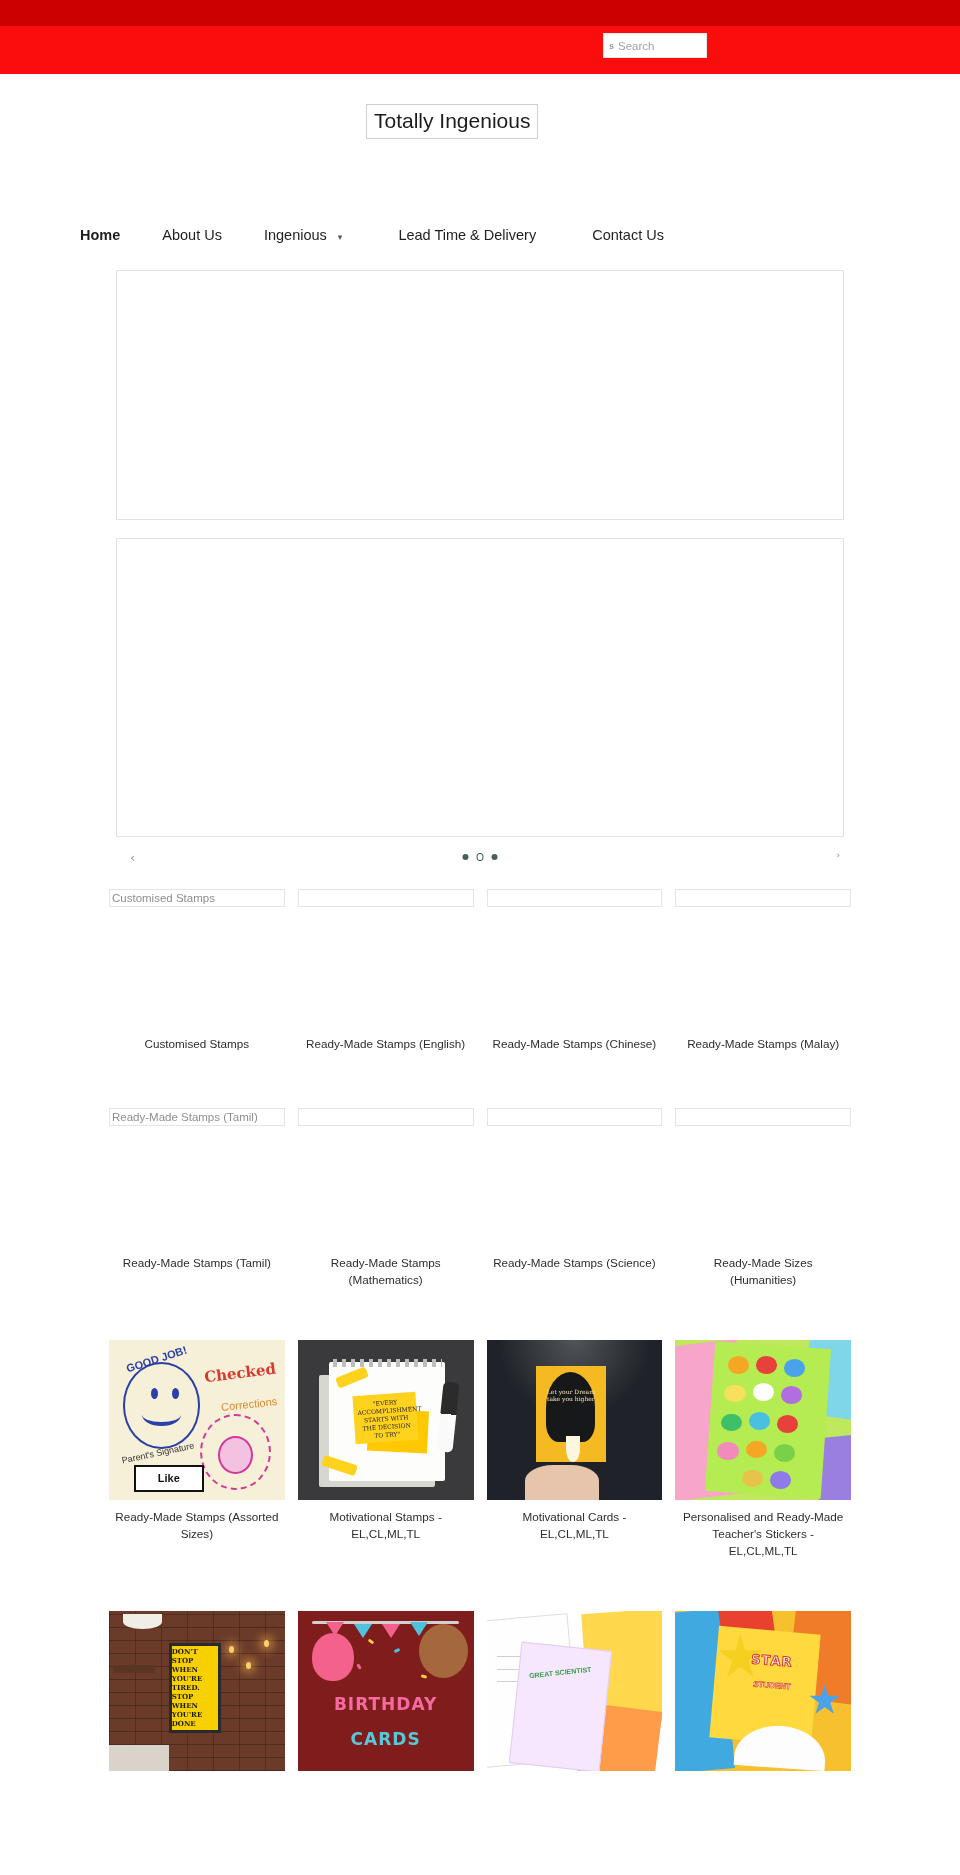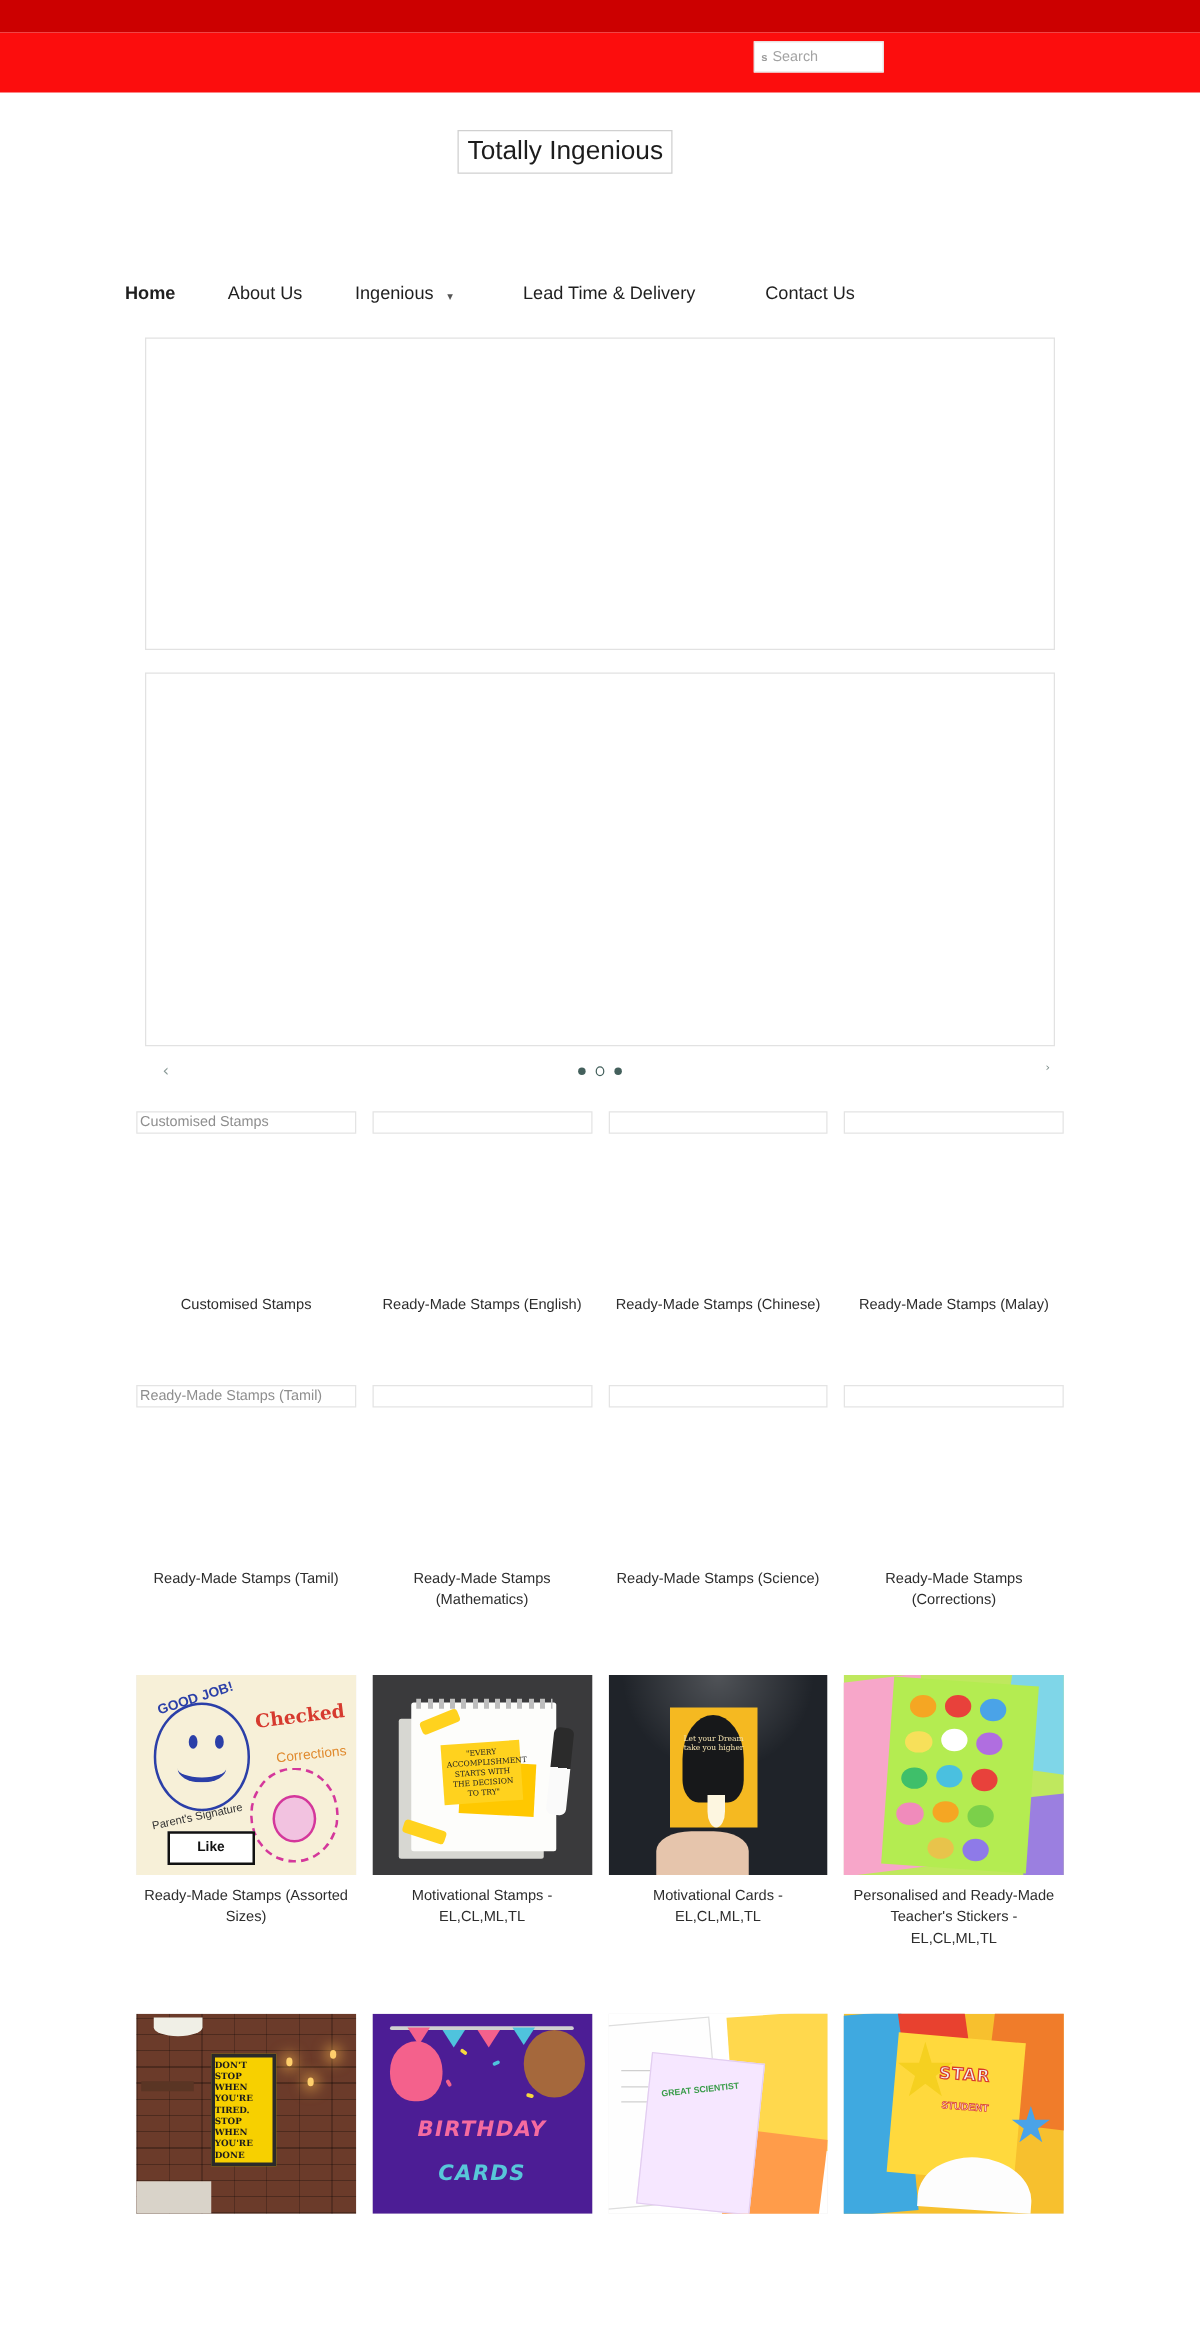--- a/index.html
+++ b/index.html
@@ -110,21 +110,21 @@
     white-space: nowrap;
   }
 
   
   .nav {
     width: 960px;
     margin: 0 auto;
     height: 62px;
     display: flex;
     align-items: center;
-    padding-left: 100px;
+    padding-left: 80px;
   }
   .nav-item {
     font-size: 14.5px;
     color: #1f1f1f;
     margin-right: 42px;
     white-space: nowrap;
     display: flex;
     align-items: center;
     gap: 11px;
     cursor: pointer;
@@ -305,21 +305,21 @@
       repeating-linear-gradient(90deg, rgba(0,0,0,.22) 0 1px, transparent 1px 26px);
   }
   .br-lamp { position:absolute; left:8%; top:2%; width:22%; height:9%; background:#f0efe6; border-radius:0 0 50% 50%; }
   .br-bulb { position:absolute; width:5px; height:7px; background:#ffcf6b; border-radius:50%; box-shadow:0 0 10px 4px rgba(255,190,80,.55); }
   .br-poster { position:absolute; left:34%; top:20%; width:30%; height:56%; background:#f7d000; border:3px solid #2a2a2a; display:flex; align-items:center; justify-content:center; }
   .br-ptxt { font-size:7px; color:#1c1c1c; text-align:left; font-weight:bold; line-height:9px; font-family:"DejaVu Serif", serif; }
   .br-shelf { position:absolute; left:2%; top:34%; width:24%; height:5%; background:#5a3524; }
   .br-counter { position:absolute; left:0; bottom:0; width:34%; height:16%; background:#d9d3c9; }
 
   
-  .art-bday { background:#4c1d95;font-style:italic; }
+  .art-bday { background:#7f1d1d; }
   .bd-bunting { position:absolute; left:8%; top:6%; width:84%; height:3px; background:#d0d0d0; border-radius:2px; }
   .tri { position:absolute; width:0; height:0; border-left:9px solid transparent; border-right:9px solid transparent; }
   .bd-balloon { position:absolute; left:8%; top:14%; width:24%; height:30%; background:#f4618c; border-radius:50% 50% 46% 46%; }
   .bd-monkey { position:absolute; right:3%; top:8%; width:28%; height:34%; background:#a5683c; border-radius:50%; }
   .bd-title { position:absolute; left:12%; top:52%; width:76%; text-align:center; font-size:17px; font-weight:bold; color:#f56ba0; letter-spacing:1px; font-family:"DejaVu Sans", sans-serif; }
   .bd-title2 { position:absolute; left:12%; top:74%; width:76%; text-align:center; font-size:17px; font-weight:bold; color:#58c7d9; letter-spacing:1px; font-family:"DejaVu Sans", sans-serif; }
   .conf { position:absolute; width:6px; height:3px; border-radius:2px; }
 
   
   .art-cert { background:#ffffff; }
@@ -435,21 +435,21 @@
       <div class="cap">Ready-Made Stamps (Mathematics)</div>
     </div>
     <div class="cell">
       <div class="ph-box"></div>
       <div class="ph-spacer"></div>
       <div class="cap">Ready-Made Stamps (Science)</div>
     </div>
     <div class="cell">
       <div class="ph-box"></div>
       <div class="ph-spacer"></div>
-      <div class="cap">Ready-Made Stamps (Corrections)</div>
+      <div class="cap">Ready-Made Sizes (Humanities)</div>
     </div>
   </div>
 
   <div class="row-gap-c"></div>
 
   <div class="prod-grid">
 
     <div class="prod-cell">
       <div class="prod-img">
         <div class="art art-stamps">

